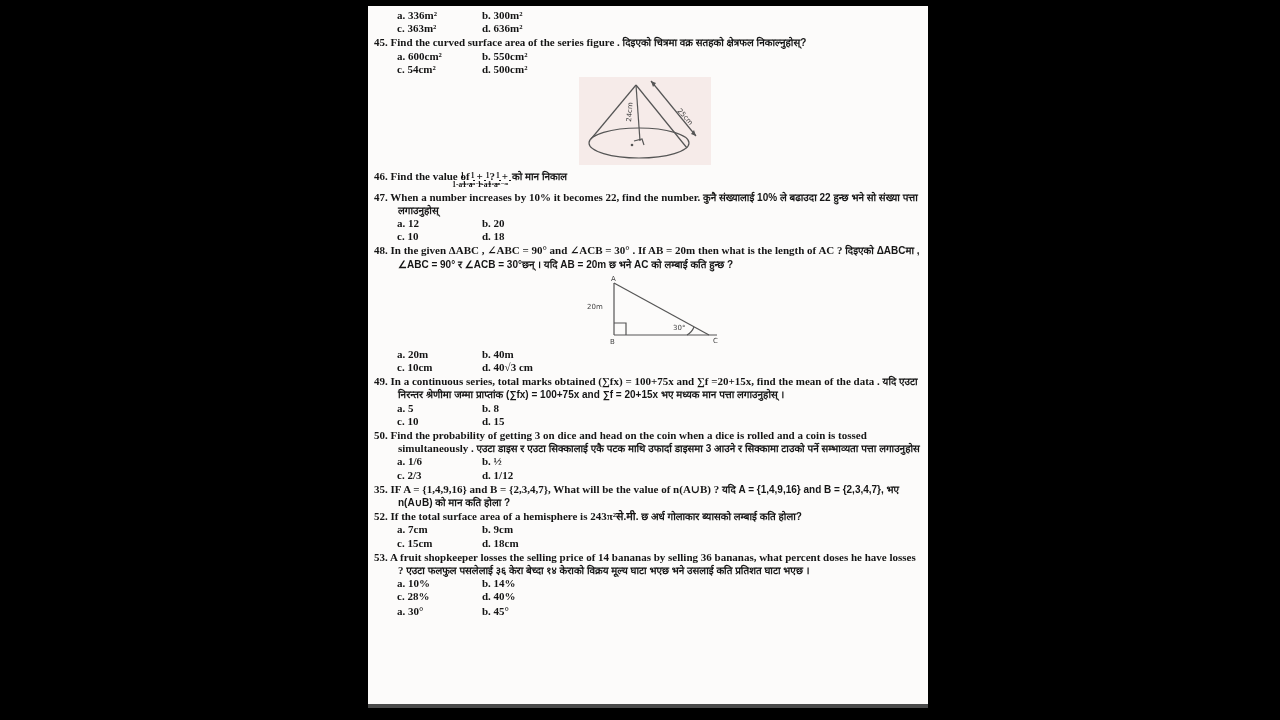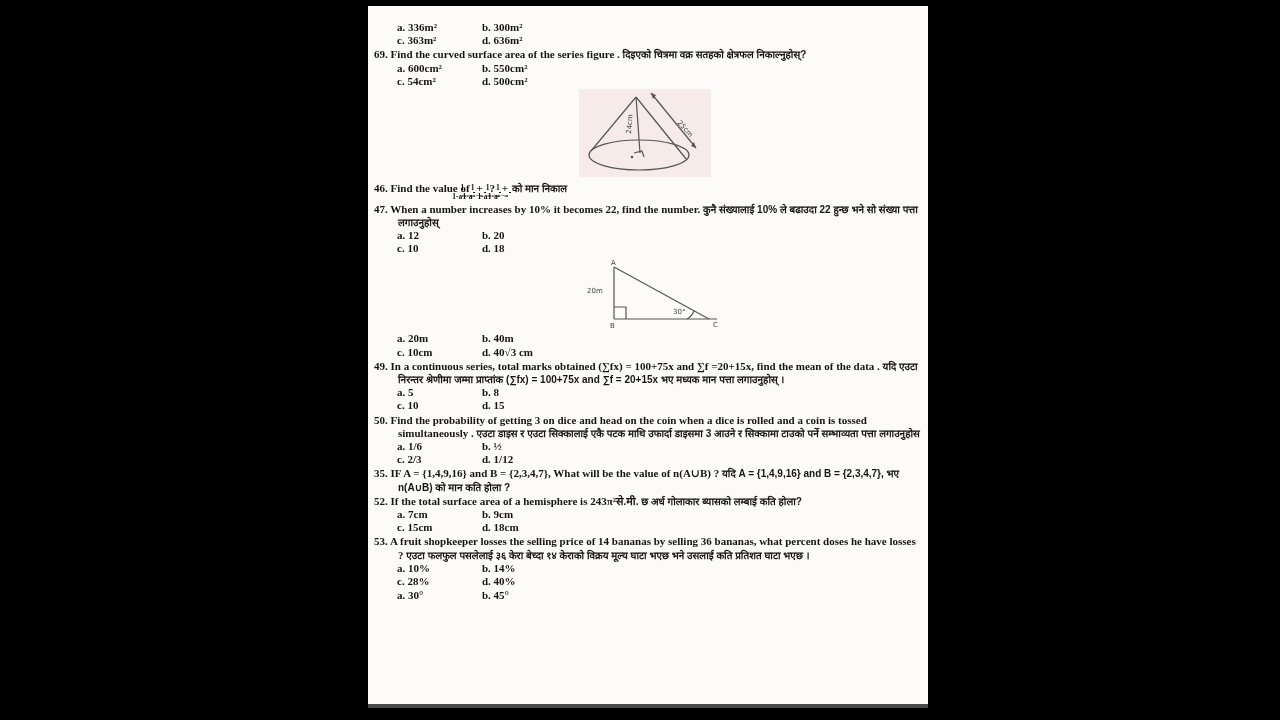--- a/index.html
+++ b/index.html
@@ -1,19 +1,19 @@
 <!DOCTYPE html>
 <html><head>
 <meta charset="utf-8">
 <style>
   html,body{margin:0;padding:0;background:#000;}
   .stage{position:relative;width:1280px;height:720px;background:#000;overflow:hidden;}
   .page{
     position:absolute;left:368px;top:6px;width:560px;height:702px;
-    background:#fcfbfa;box-sizing:border-box;padding:15px 8px 0 6px;
+    background:#fcfbfa;box-sizing:border-box;padding:3px 8px 0 6px;
     border-bottom:4px solid #4a4a4a;
     color:#151515;
     font-family:"Liberation Serif","DejaVu Serif","DejaVu Sans",serif;
     font-weight:bold;font-size:11px;line-height:13.2px;
   }
   .q{margin:0 0 1px 0;}
   .q-head{margin:0;padding-left:24px;text-indent:-24px;}
   .num{display:inline;}
   .np{font-family:Liberation Sans, sans-serif;font-size:10px;}
   .opts{display:grid;grid-template-columns:85px auto;width:220px;margin-left:23px;}
@@ -36,21 +36,21 @@
     <div class="q">
       <div class="opts">
         <span class="opt">a. 336m²</span>
         <span class="opt">b. 300m²</span>
         <span class="opt">c. 363m²</span>
         <span class="opt">d. 636m²</span>
       </div>
     </div>
 
     <div class="q">
-      <p class="q-head"><span class="num">69.</span> <span>Find the curved surface area of the series figure .</span> <span class="np">दिइएको चित्रमा वक्र सतहको क्षेत्रफल निकाल्नुहोस्?</span></p>
+      <p class="q-head"><span class="num">45.</span> <span>Find the curved surface area of the series figure .</span> <span class="np">दिइएको चित्रमा वक्र सतहको क्षेत्रफल निकाल्नुहोस्?</span></p>
       <div class="opts">
         <span class="opt">a. 600cm²</span>
         <span class="opt">b. 550cm²</span>
         <span class="opt">c. 54cm²</span>
         <span class="opt">d. 500cm²</span>
       </div>
       <div class="fig-cone">
         <svg width="132" height="88" viewBox="0 0 132 88">
           <ellipse class="shape" cx="60" cy="66" rx="50" ry="15"></ellipse>
           <line class="shape" x1="57" y1="8" x2="12" y2="62"></line>
@@ -78,20 +78,21 @@
       <p class="q-head"><span class="num">47.</span> <span>When a number increases by 10% it becomes 22, find the number.</span> <span class="np">कुनै संख्यालाई 10% ले बढाउदा 22 हुन्छ भने सो संख्या पत्ता लगाउनुहोस्</span></p>
       <div class="opts">
         <span class="opt">a. 12</span>
         <span class="opt">b. 20</span>
         <span class="opt">c. 10</span>
         <span class="opt">d. 18</span>
       </div>
     </div>
 
     <div class="q">
+      <p class="q-head"><span class="num">48.</span> <span>In the given ΔABC , ∠ABC = 90° and ∠ACB = 30° . If AB = 20m then what is the length of AC ?</span> <span class="np">दिइएको ΔABCमा , ∠ABC = 90° र ∠ACB = 30°छन् । यदि AB = 20m छ भने AC को लम्बाई कति हुन्छ ?</span></p>
       <div class="fig-tri">
         <svg width="185" height="73" viewBox="0 0 185 73">
           <line class="shape" x1="45" y1="10" x2="45" y2="62" stroke="#444"></line>
           <line class="shape" x1="45" y1="62" x2="148" y2="62" stroke="#444"></line>
           <line class="shape" x1="45" y1="10" x2="140" y2="62" stroke="#444"></line>
           <path class="shape" d="M45,50 h12 v12" stroke-width="1"></path>
           <path class="shape" d="M118,62 A16,16 0 0 0 125,54" stroke-width="1"></path>
           <text x="42" y="8" font-size="8" fill="#333">A</text>
           <text x="41" y="71" font-size="8" fill="#333">B</text>
           <text x="144" y="70" font-size="8" fill="#333">C</text>

